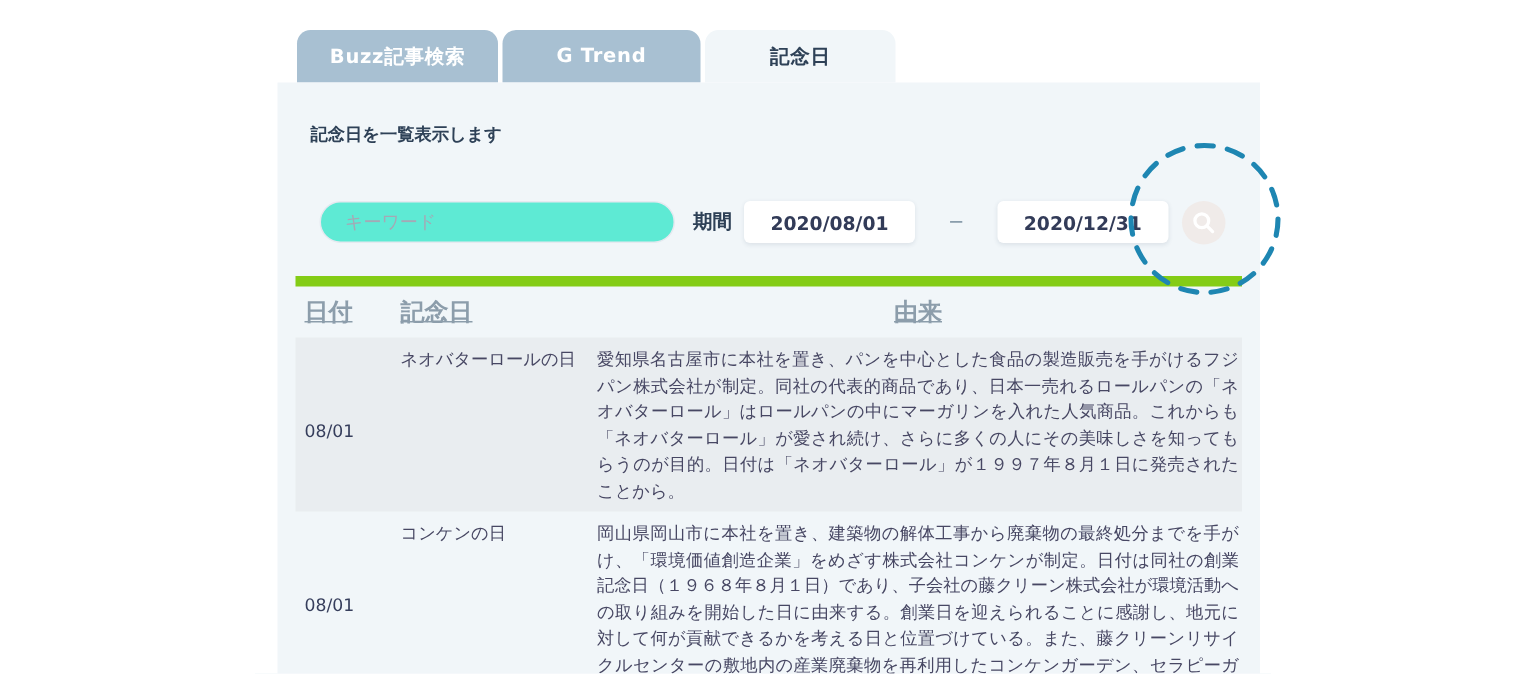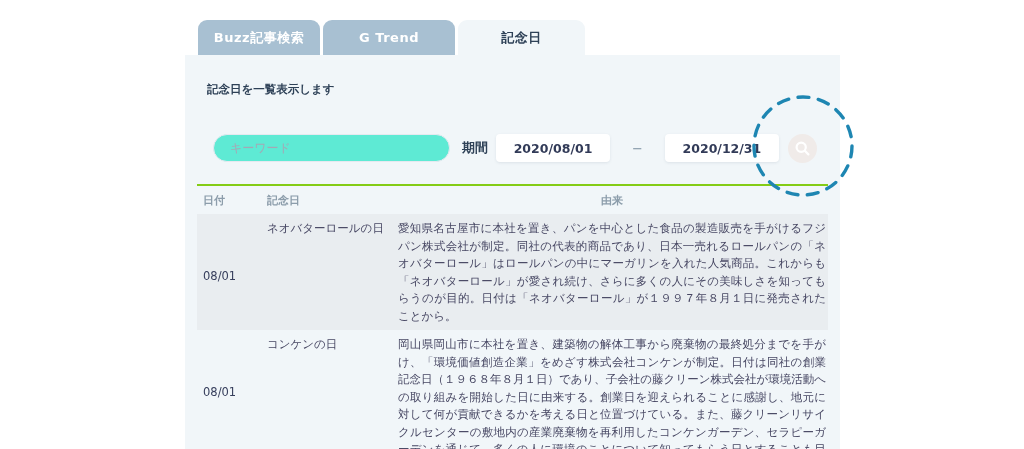--- a/index.html
+++ b/index.html
@@ -21,21 +21,21 @@
   .tab {
     height: 35px;
     border-radius: 9px 9px 0 0;
     background: #a8c0d2;
     color: #ffffff;
     font-size: 13px; font-weight: bold;
     display: flex; align-items: center; justify-content: center;
     cursor: pointer;
     letter-spacing: 0.5px;
   }
-  .tab.w1 { width: 122px; }
+  .tab.w1 { width: 134px; }
   .tab.w2 { width: 132px; }
   .tab.w3 { width: 127px; }
   .tab.active { background: #f1f6f9; color: #2e4157; }
 
   
   .panel {
     position: absolute;
     left: 185px; top: 55px;
     width: 655px; height: 420px;
     background: #f1f6f9;
@@ -96,24 +96,25 @@
     display: flex; align-items: center; justify-content: center;
     cursor: pointer;
     flex: 0 0 auto;
   }
 
   
   .table-head {
     display: grid;
     grid-template-columns: 64px 131px 1fr;
     margin: 21px 12px 0 12px;
-    border-top: 2px solid #84cc16;
+    border-top: 7px solid #84cc16;
     padding: 7px 2px 6px 6px;
-    font-size: 11px; font-weight: bold;
+    font-size: 16px; font-weight: bold;
     color: #8c9dab;
+    text-decoration: underline;
   }
   .h-origin { text-align: center; }
   .table-row {
     display: grid;
     grid-template-columns: 64px 131px 1fr;
     margin: 0 12px;
     padding: 6px 2px 5px 6px;
     font-size: 11.5px;
     line-height: 17.5px;
   }

